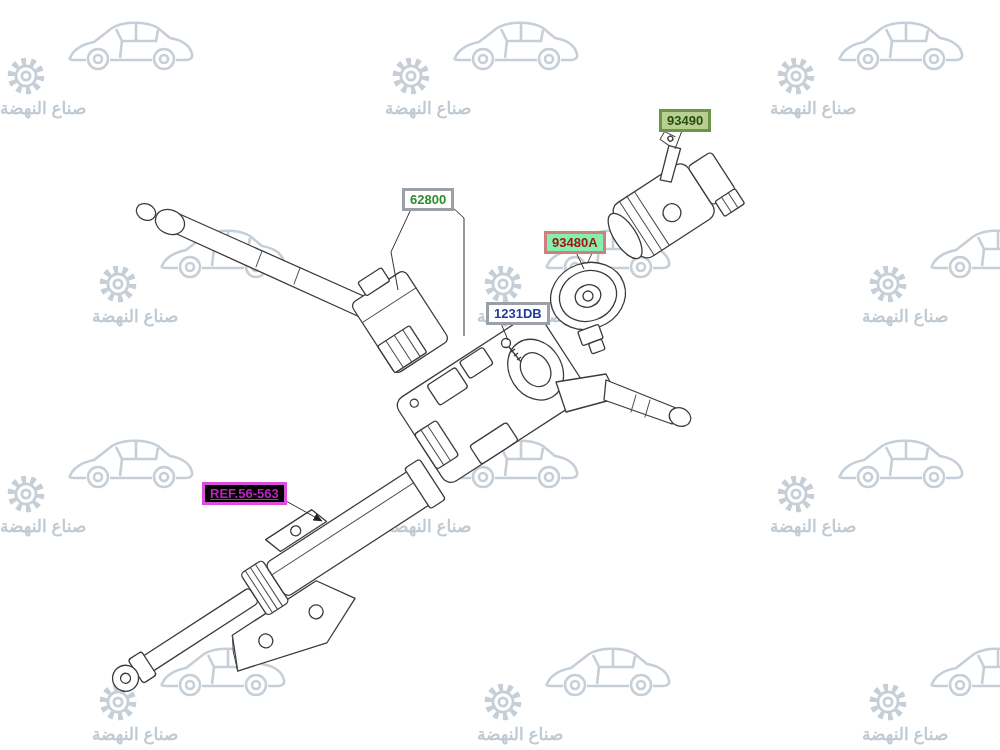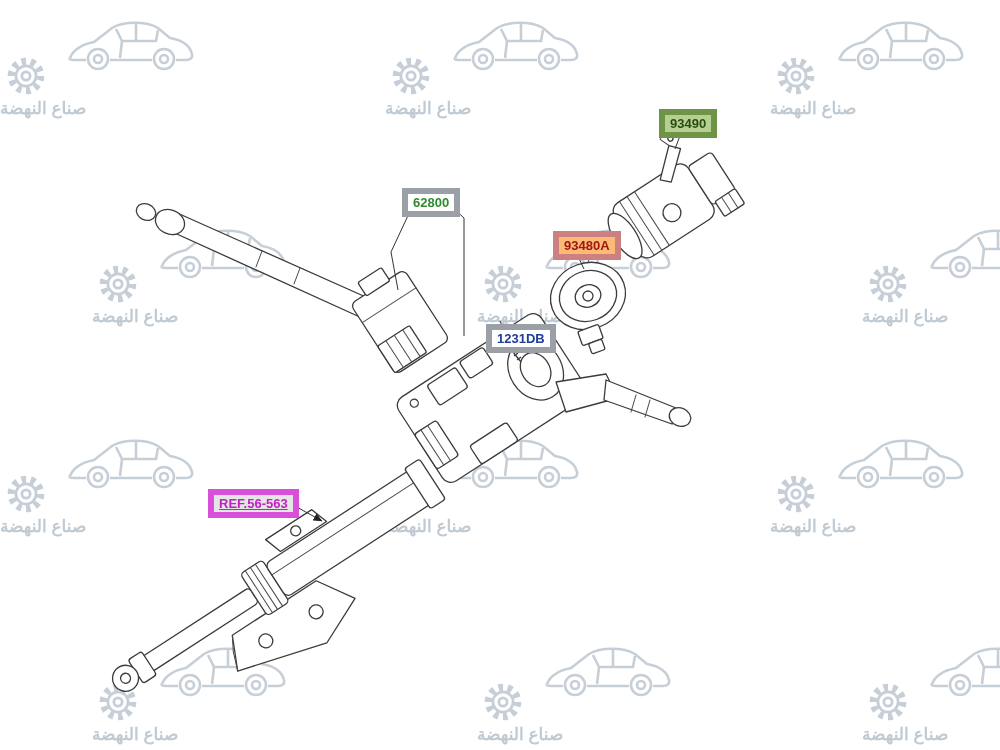--- a/index.html
+++ b/index.html
@@ -18,21 +18,21 @@
     color:#c0cad3;letter-spacing:.3px;white-space:nowrap;
   }
   
   .diagram{position:absolute;left:0;top:0;width:1000px;height:750px;}
   .diagram .part{stroke:#3b3b3b;stroke-width:1.3;fill:#ffffff;stroke-linejoin:round;stroke-linecap:round;}
   .diagram .thin{stroke:#4a4a4a;stroke-width:1;fill:none;}
   .diagram .leader{stroke:#333;stroke-width:1;fill:none;}
   
   .plabel{
     position:absolute;font-size:13px;font-weight:bold;line-height:15px;
-    padding:1px 5px;border:6px solid #737373;background:#fff;cursor:pointer;
+    padding:1px 5px;border:3px solid #737373;background:#fff;cursor:pointer;
     white-space:nowrap;
   }
   .plabel.underline{text-decoration:underline;}
 </style>
 </head>
 <body>
 
 <div class="stage">
 
   <svg width="0" height="0" style="position:absolute" aria-hidden="true">
@@ -276,17 +276,17 @@
       <path class="leader" d="M412 207 L391 252 L398 290"></path>
       <path class="leader" d="M452 207 L464 218 L464 336"></path>
       <path class="leader" d="M575 250 L584 269"></path>
       <path class="leader" d="M500 321 L508 340"></path>
       <path class="leader" d="M286 501 L322 521" marker-end="url(#arrowhead)"></path>
     </g>
   </svg>
 
   <div class="plabel" id="l93490" style="left: 659px; top: 109px; color: rgb(39, 77, 18); background: rgb(184, 207, 146); border-color: rgb(109, 148, 71);">93490</div>
   <div class="plabel" id="l93400" style="left: 402px; top: 188px; color: rgb(46, 139, 46); background: rgb(255, 255, 255); border-color: rgb(154, 160, 166);">62800</div>
-  <div class="plabel" id="l93480A" style="left: 544px; top: 231px; color: rgb(160, 21, 21); background: #fdba74; border-color: rgb(204, 128, 128); margin-left: 9px;">93480A</div>
-  <div class="plabel" id="l1231DB" style="left: 486px; top: 302px; color: rgb(31, 61, 153); background: rgb(255, 255, 255); border-color: rgb(154, 160, 166); margin-top: 22px;">1231DB</div>
-  <div class="plabel underline" id="lref" style="left: 208px; top: 482px; color: rgb(194, 31, 194); background: #e5e5e5; border-color: rgb(217, 79, 217); margin-top: 7px;">REF.56-563</div>
+  <div class="plabel" id="l93480A" style="left: 544px; top: 231px; color: rgb(160, 21, 21); background: #86efac; border-color: rgb(204, 128, 128);">93480A</div>
+  <div class="plabel" id="l1231DB" style="left: 486px; top: 302px; color: rgb(31, 61, 153); background: rgb(255, 255, 255); border-color: rgb(154, 160, 166);">1231DB</div>
+  <div class="plabel underline" id="lref" style="left: 202px; top: 482px; color: rgb(194, 31, 194); background: #000000; border-color: rgb(217, 79, 217);">REF.56-563</div>
 
 </div>
 
 </body></html>

